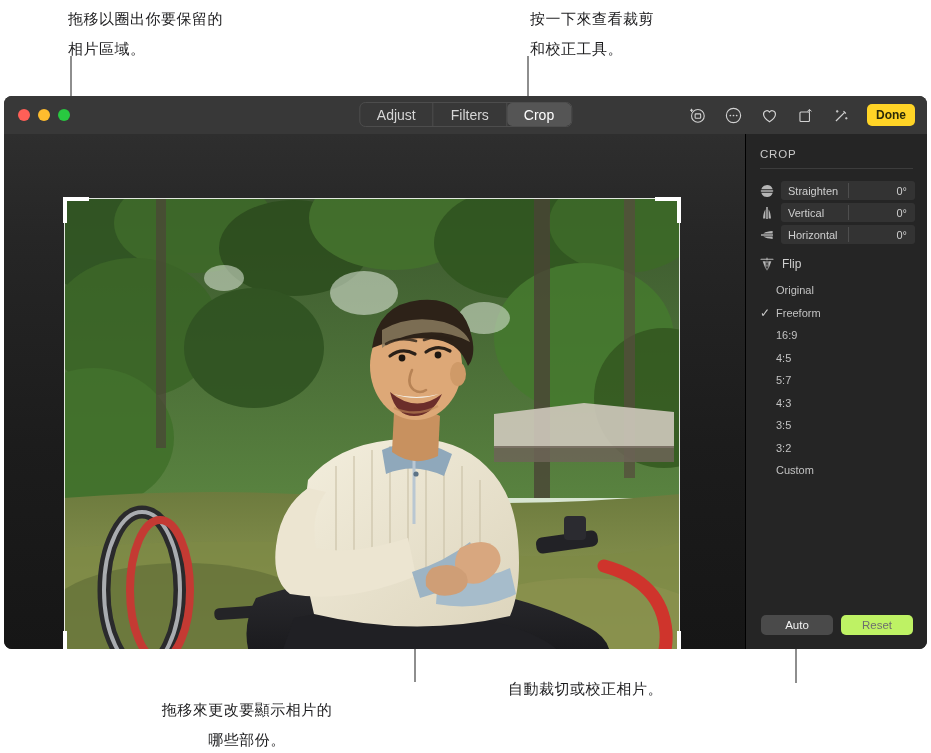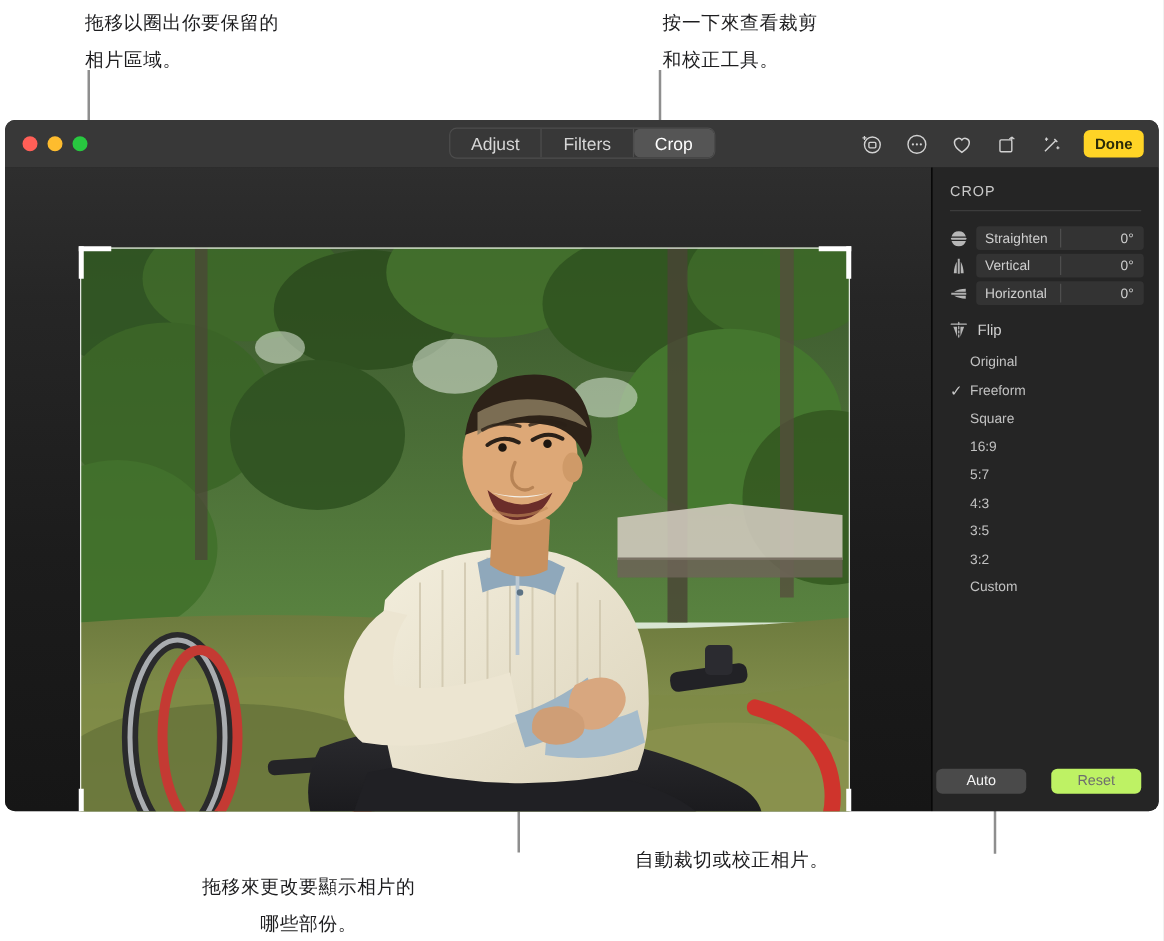--- a/index.html
+++ b/index.html
@@ -172,21 +172,21 @@
     height:22.5px; padding-left:12px;
   }
   .aspect-check {
     width:14px; font-size:12px; color:#c9c9c9;
     flex:0 0 auto; text-align:center; margin-right:4px;
   }
   .aspect-label { font-size:11px; color:#c2c2c2; }
 
   #sidebar-buttons {
     position:absolute; left:0; right:0; bottom:14px;
-    display:flex; justify-content:flex-end; gap:20px; padding-right:14px;margin-top:20px;
+    display:flex; justify-content:flex-end; gap:8px; padding-right:14px;margin-top:20px;
   }
   .sb-btn {
     font-size:11.5px; padding:4px 0; width:72px; text-align:center;
     border-radius:5px; border:none; cursor:default;
     font-family:"Liberation Sans", sans-serif;
   }
   #auto-button  { background:#4a4a4a; color:#f2f2f2; }
   #reset-button { background:#bef264; color:#6e6e6e; }
 </style>
 </head>
@@ -491,25 +491,25 @@
         <div class="aspect-row">
           <span class="aspect-check"></span>
           <span class="aspect-label">Original</span>
         </div>
         <div class="aspect-row">
           <span class="aspect-check">✓</span>
           <span class="aspect-label">Freeform</span>
         </div>
         <div class="aspect-row">
           <span class="aspect-check"></span>
-          <span class="aspect-label">Square</span>
-        </div>
-        <div class="aspect-row">
-          <span class="aspect-check"></span>
           <span class="aspect-label">16:9</span>
+        </div>
+        <div class="aspect-row">
+          <span class="aspect-check"></span>
+          <span class="aspect-label">4:5</span>
         </div>
         <div class="aspect-row">
           <span class="aspect-check"></span>
           <span class="aspect-label">5:7</span>
         </div>
         <div class="aspect-row">
           <span class="aspect-check"></span>
           <span class="aspect-label">4:3</span>
         </div>
         <div class="aspect-row">

